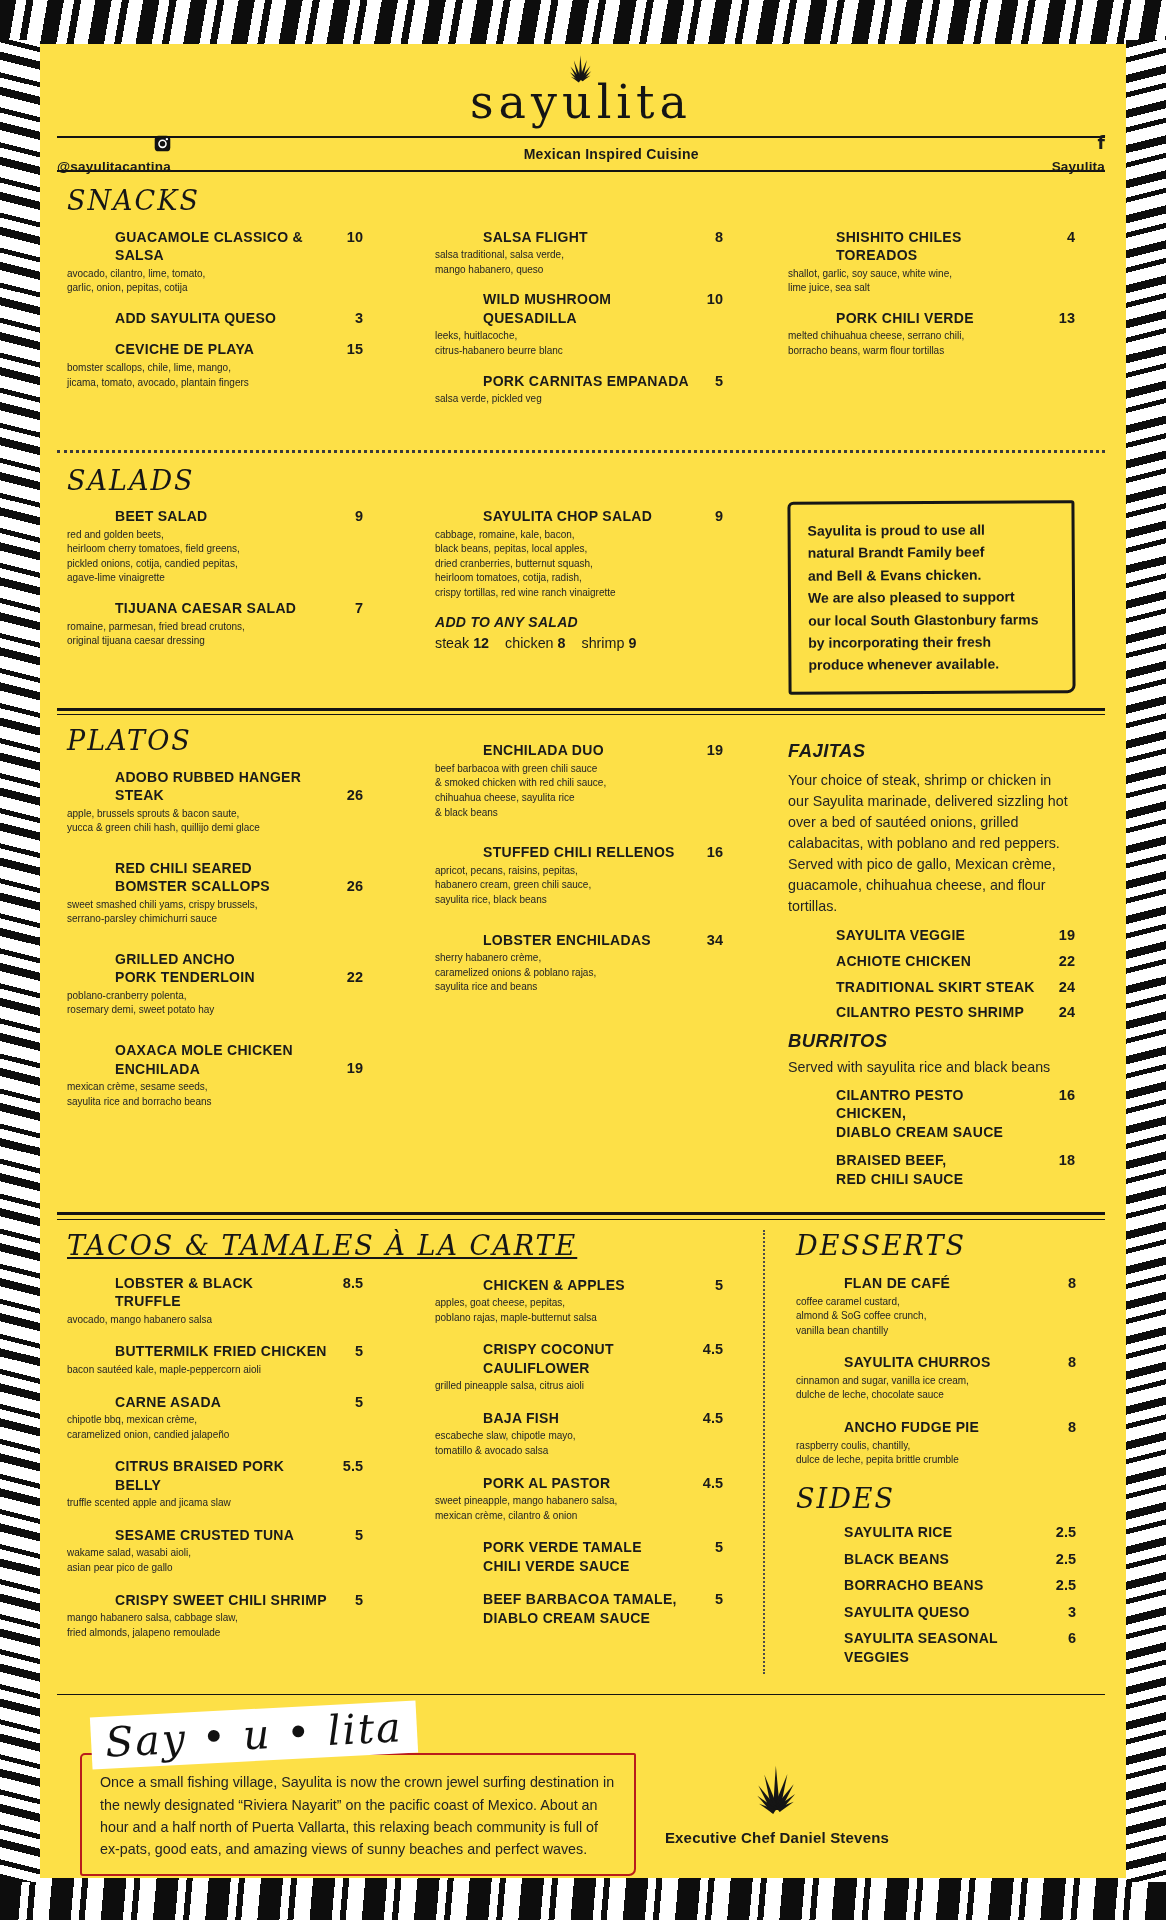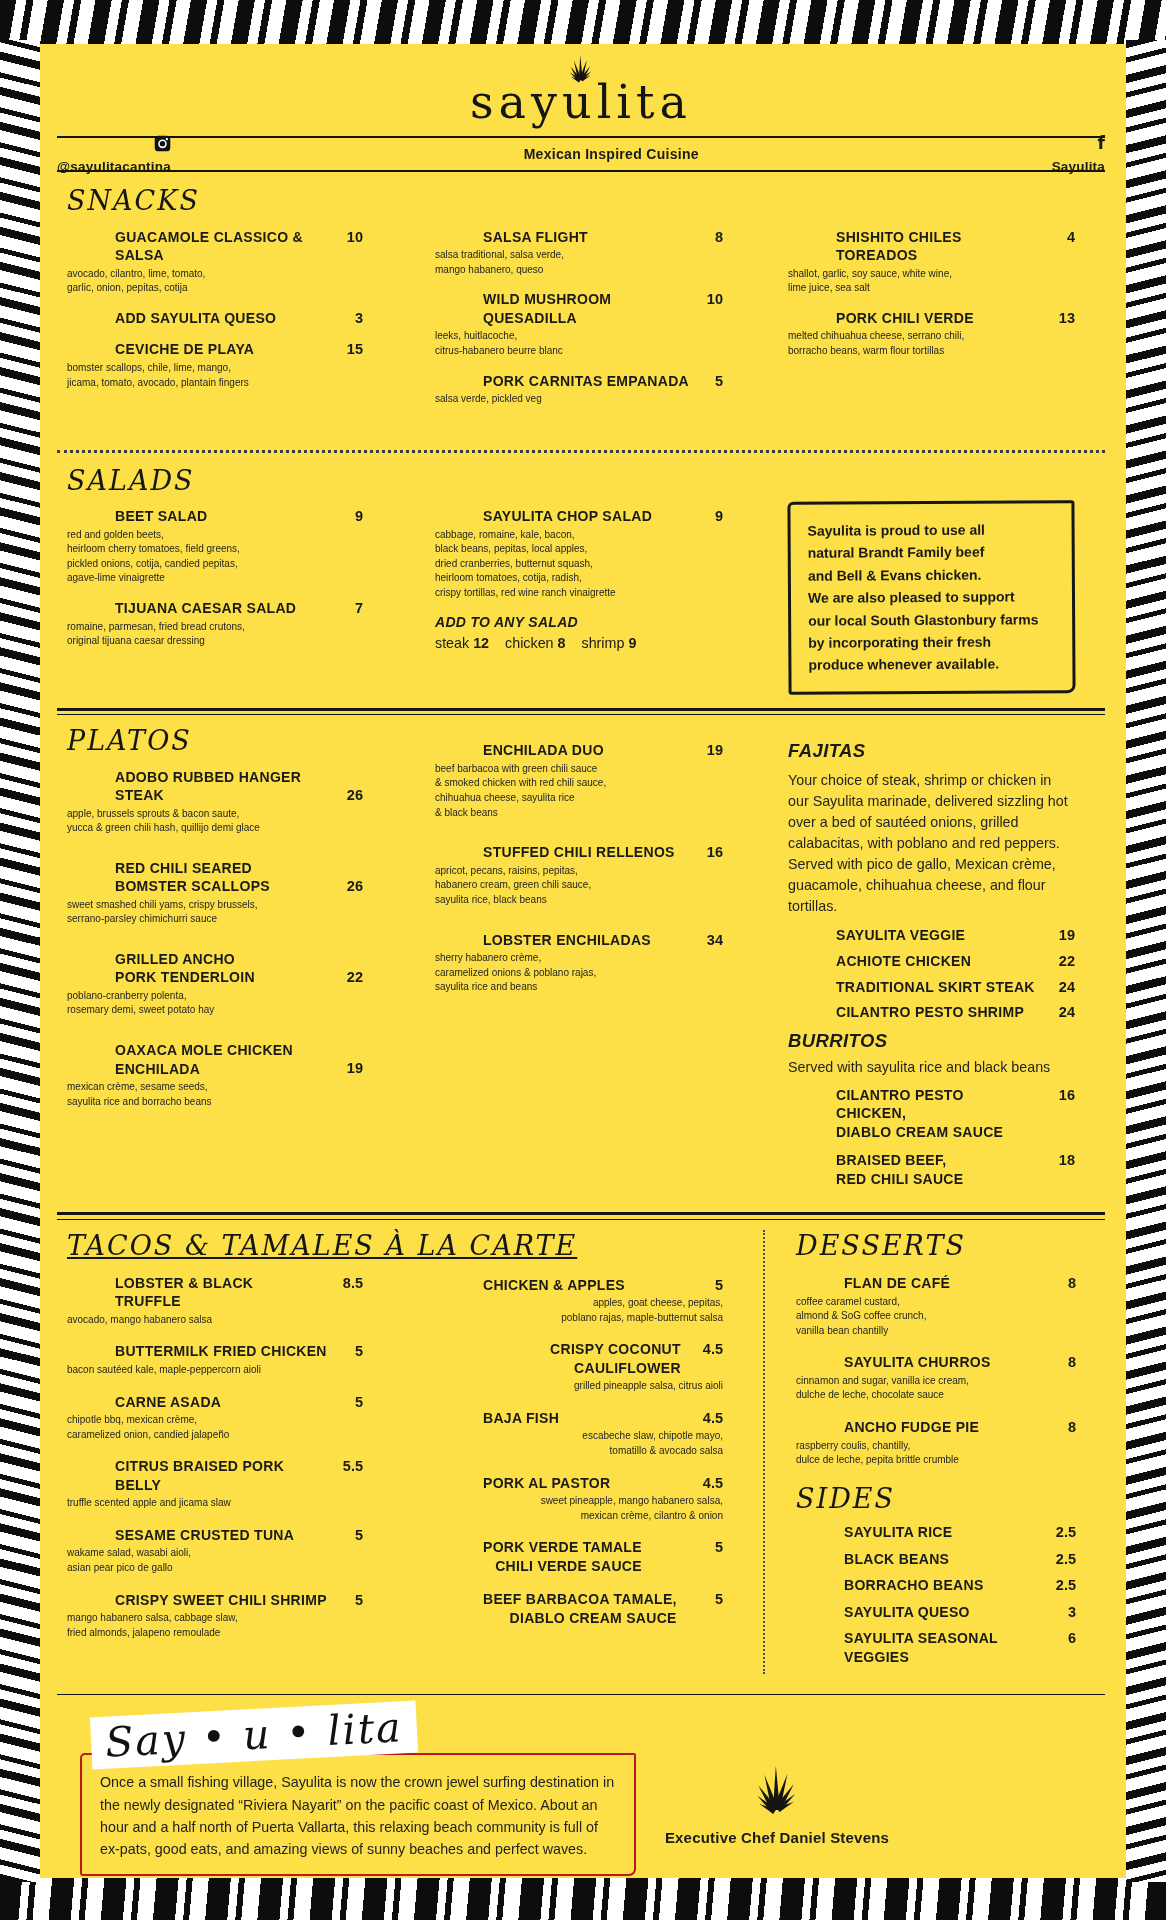--- a/index.html
+++ b/index.html
@@ -62,21 +62,21 @@
   .notice-box{border:3px solid #161616;border-radius:6px 3px 8px 3px;
     padding:15px 17px;font-weight:bold;font-size:14px;line-height:1.6;white-space:pre-line;
     margin-top:-6px;transform:rotate(-.35deg);}
   
   .intro{font-size:14.3px;line-height:1.47;color:#242424;margin:7px 0 9px;}
   .c3-offset{padding-top:14px;}
   .c2-offset{padding-top:16px;}
   
   .tacos-row .c2{margin-right:0;}
   .desserts-col{border-left:2px dotted #4a4a4a;margin-left:40px;padding-left:31px;width:280px;flex:none;align-self:stretch;}
-  .tacos-c2-offset{padding-top:46px;text-align:right;}
+  .tacos-c2-offset{padding-top:46px;}
   .sides-h{margin-top:6px;margin-bottom:8px;}
   .tacos-h{margin-bottom:12px;}
   .desserts-h{margin-bottom:12px;}
   
   .footer{position:relative;margin-top:12px;height:230px;}
   .script-logo{position:absolute;top:2px;left:34px;z-index:2;background:#fff;padding:2px 14px;
     font-family:"DejaVu Serif",serif;font-style:italic;font-size:41px;letter-spacing:2px;
     transform:rotate(-3deg);color:#111;}
   .desc-box{position:absolute;top:46px;left:23px;width:516px;border:2px solid #b91c1c;
     border-radius:5px 2px 7px 3px;padding:16px 18px 14px;font-size:14.3px;line-height:1.56;color:#222;}

